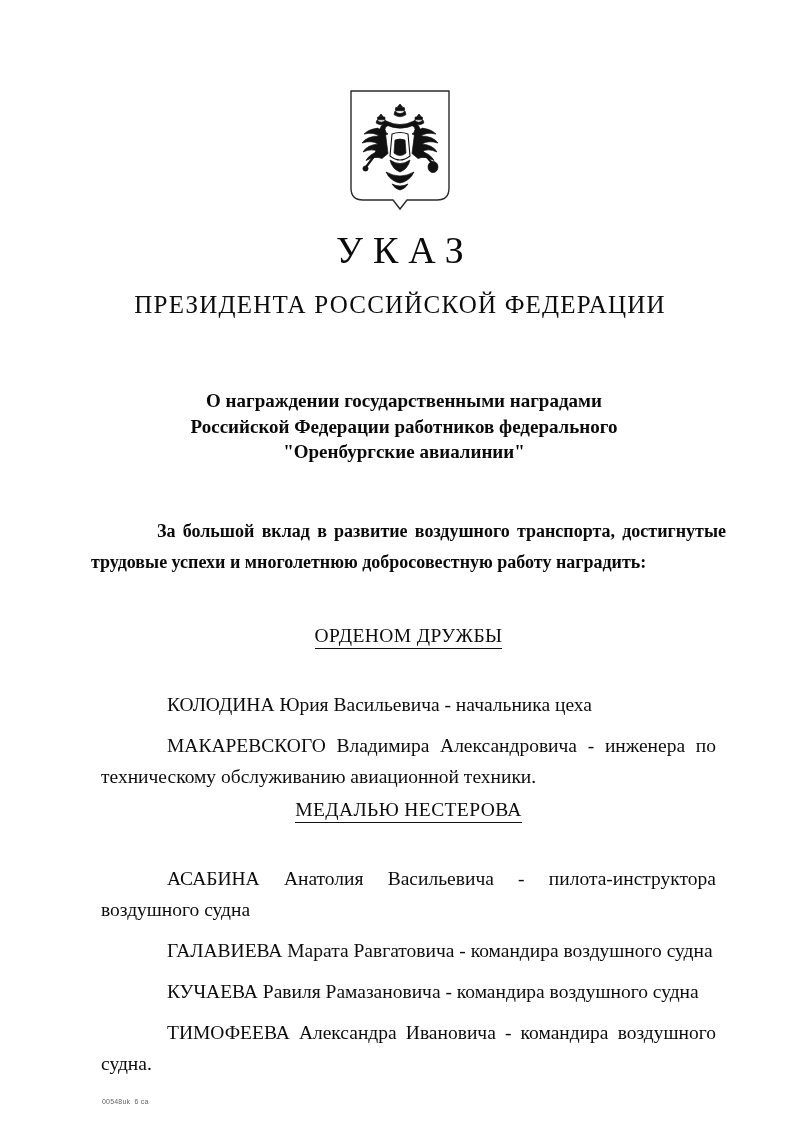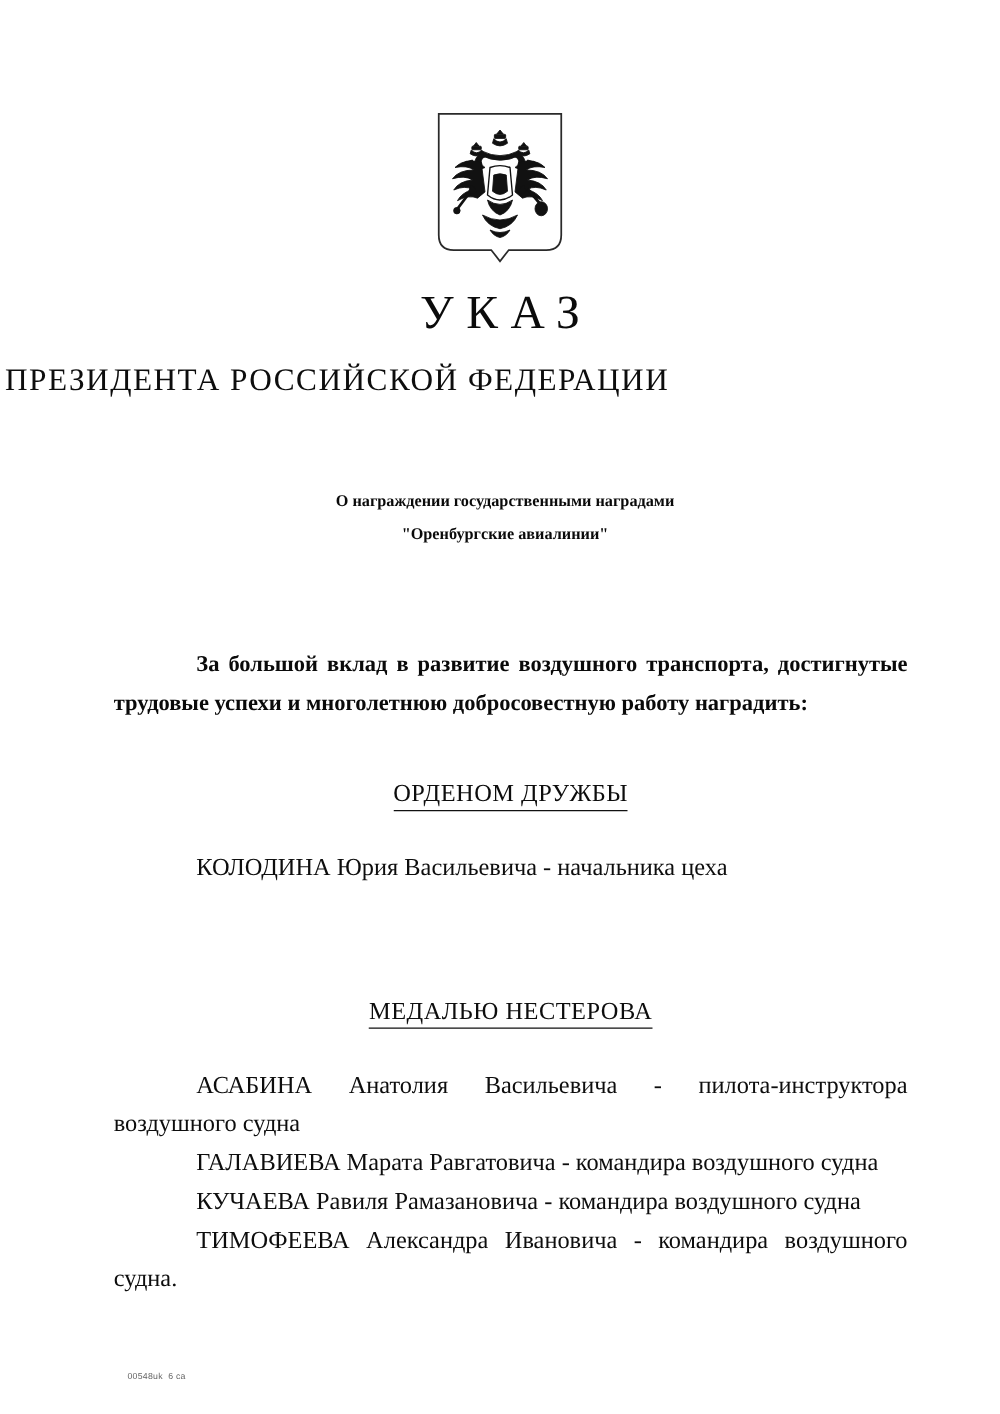--- a/index.html
+++ b/index.html
@@ -47,37 +47,37 @@
     letter-spacing: 10px;
     text-indent: 10px;
     font-weight: 400;
     color: #0b0b0b;
   }
   .doc-subtitle {
     position: absolute;
     left: 0;
     right: 0;
     top: 292px;
-    text-align: left;
+    text-align: center;
     font-size: 25px;
     line-height: 1;
     letter-spacing: 1.2px;
     font-weight: 400;
     color: #0d0d0d;
   }
 
   
   .about {
     position: absolute;
     left: 120px;
     width: 560px;
     top: 388px;
     text-align: center;
     font-weight: 700;
-    font-size: 13px;
+    font-size: 19px;
     line-height: 25.5px;
     color: #0a0a0a;
   }
   .about div { white-space: nowrap; }
 
   
   .col {
     position: absolute;
     left: 87px;
     width: 635px;
@@ -106,21 +106,21 @@
     letter-spacing: 0.4px;
   }
 
   .names {
     font-size: 19.5px;
     line-height: 31px;
     color: #0d0d0d;
     font-weight: 400;
   }
   .names p {
-    margin: 0;
+    margin: 10px;
     text-indent: 66px;
     text-align: justify;
     text-align-last: left;
   }
 
   .h-order   { top: 626px; }
   .list-one  { top: 679px; }
   .h-medal   { top: 800px; }
   .list-two  { top: 853px; }
 
@@ -189,31 +189,33 @@
       </g>
     </svg>
   </div>
 
   <div class="doc-title">УКАЗ</div>
 
   <div class="doc-subtitle">ПРЕЗИДЕНТА РОССИЙСКОЙ ФЕДЕРАЦИИ</div>
 
   <div class="about">
     <div>О награждении государственными наградами</div>
+    <div>Российской Федерации работников федерального</div>
     <div>"Оренбургские авиалинии"</div>
   </div>
 
   <div class="col lead">За большой вклад в развитие воздушного транспорта, достигнутые трудовые успехи и многолетнюю добросовестную работу наградить:</div>
 
   <div class="col award-heading h-order">
     <span>ОРДЕНОМ ДРУЖБЫ</span>
   </div>
 
   <div class="col names list-one">
     <p>КОЛОДИНА Юрия Васильевича - начальника цеха</p>
+    <p>МАКАРЕВСКОГО Владимира Александровича - инженера по техническому обслуживанию авиационной техники.</p>
   </div>
 
   <div class="col award-heading h-medal">
     <span>МЕДАЛЬЮ НЕСТЕРОВА</span>
   </div>
 
   <div class="col names list-two">
     <p>АСАБИНА Анатолия Васильевича - пилота-инструктора воздушного судна</p>
     <p>ГАЛАВИЕВА Марата Равгатовича - командира воздушного судна</p>
     <p>КУЧАЕВА Равиля Рамазановича - командира воздушного судна</p>

